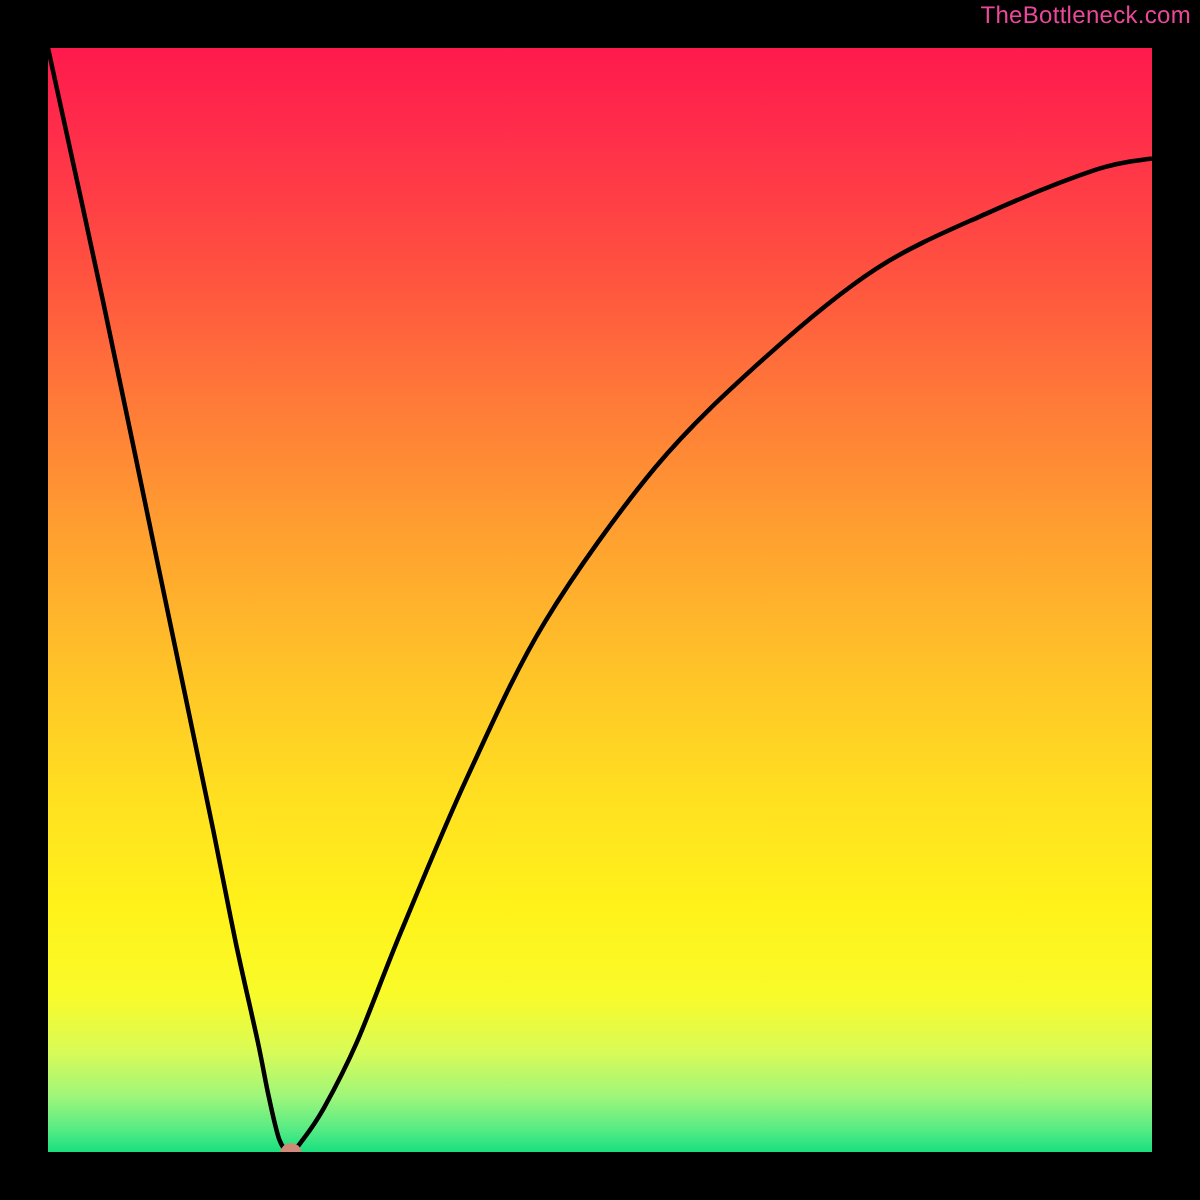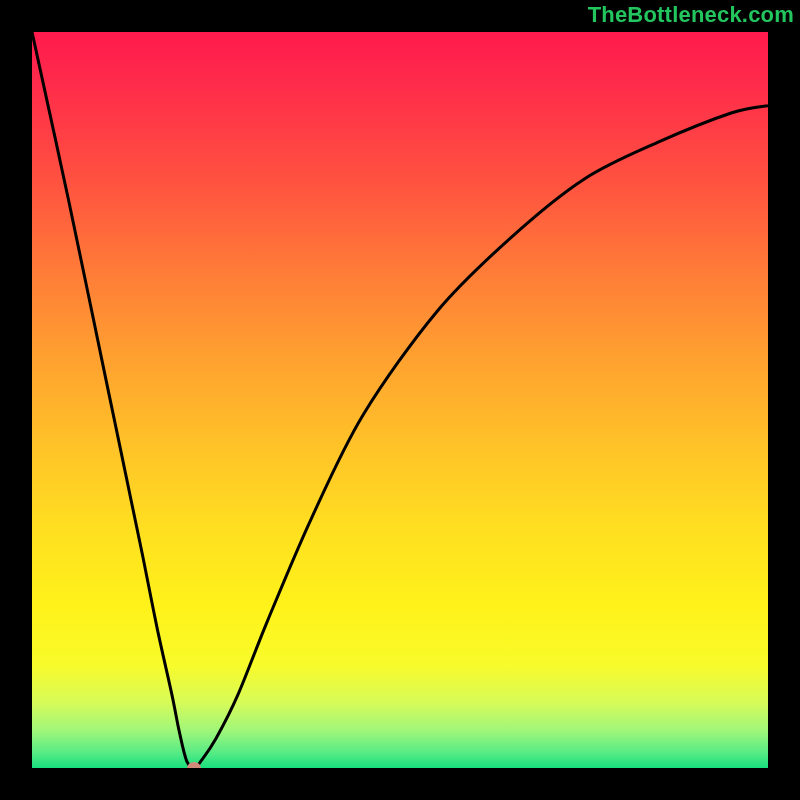--- a/index.html
+++ b/index.html
@@ -14,23 +14,23 @@
   .frame {
     position: relative;
     width: 800px;
     height: 800px;
     background: #000;
   }
   .watermark {
     position: absolute;
     top: 2px;
     right: 6px;
-    color: #22c55e;
-    font-size: 22px;
-    font-weight: 700;
+    color: #ec4899;
+    font-size: 16px;
+    font-weight: 400;
     letter-spacing: 0.2px;
     z-index: 10;
     user-select: none;
   }
   .plot-area {
     position: absolute;
     left: 32px;
     top: 32px;
     width: 736px;
     height: 736px;

